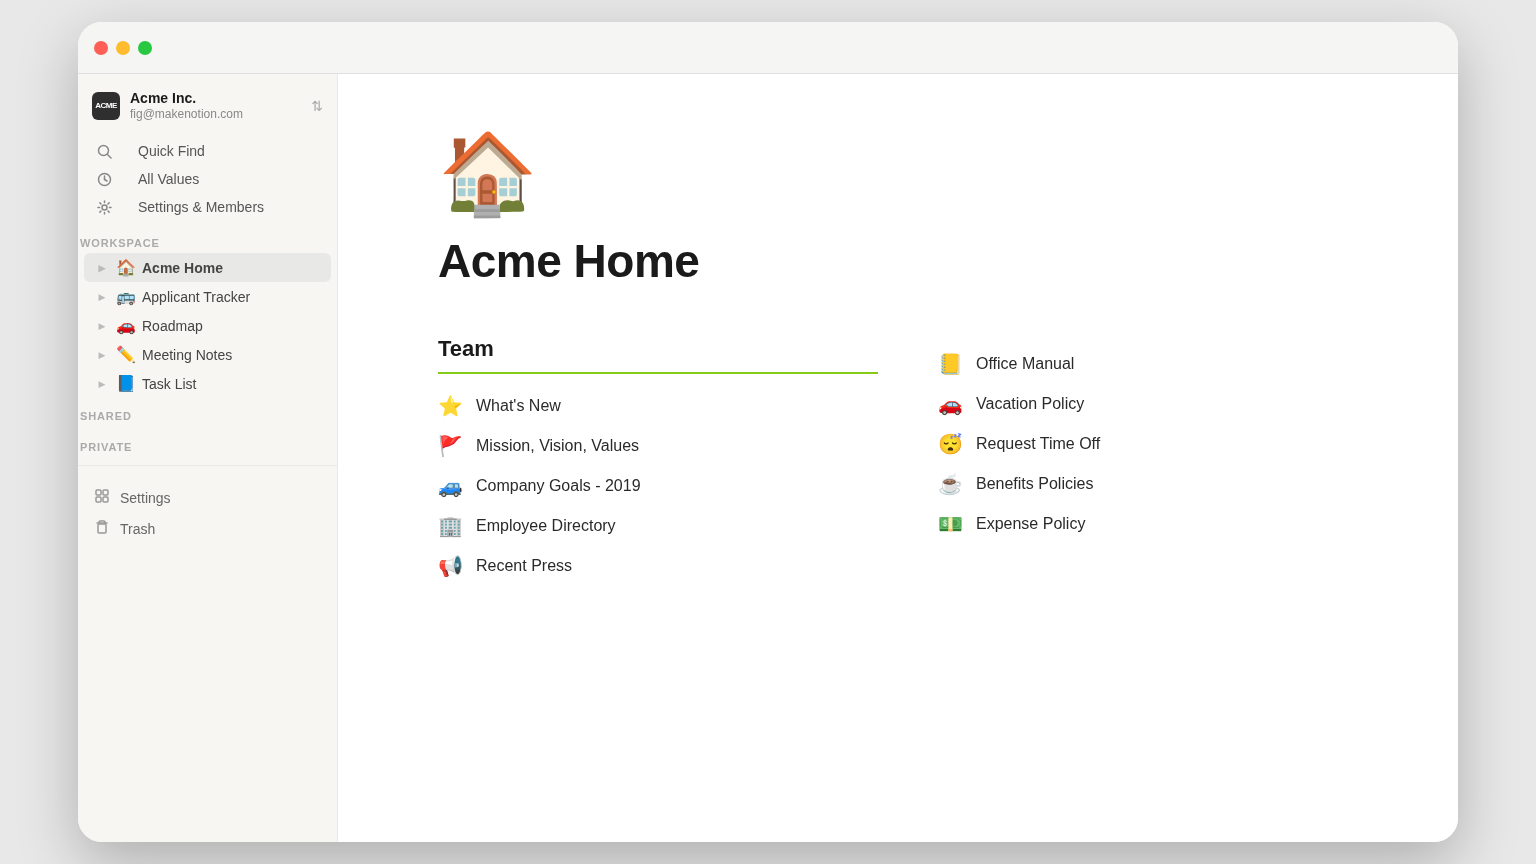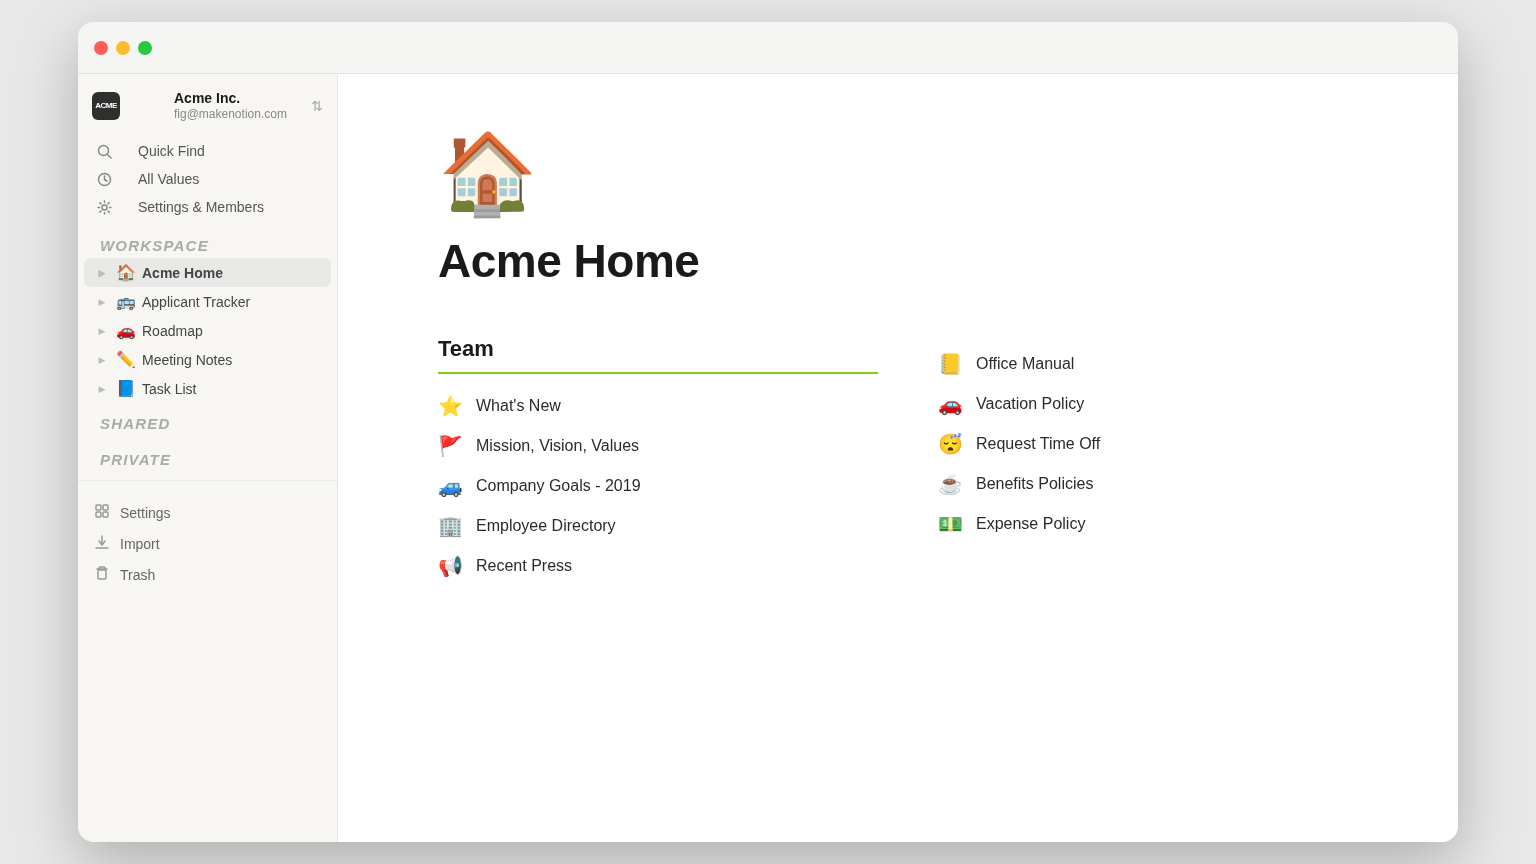--- a/index.html
+++ b/index.html
@@ -11,21 +11,21 @@
       align-items: center;
       justify-content: center;
       min-height: 100vh;
       padding: 20px;
     }
 
     .window {
       width: 1380px;
       height: 820px;
       background: #ffffff;
-      border-radius: 16px;
+      border-radius: 24px;
       box-shadow: 0 20px 60px rgba(0,0,0,0.25);
       display: flex;
       flex-direction: column;
       overflow: hidden;
     }
 
     .titlebar {
       background: #f5f5f4;
       height: 52px;
       display: flex;
@@ -92,21 +92,20 @@
       color: white;
       font-size: 8px;
       font-weight: 700;
       letter-spacing: -0.5px;
       flex-shrink: 0;
     }
 
     .workspace-text {
       display: flex;
       flex-direction: column;
-      margin-left: 44px;
     }
 
     .workspace-name {
       font-size: 14px;
       font-weight: 600;
       color: #1a1a1a;
       line-height: 1.2;
     }
 
     .workspace-email {
@@ -140,27 +139,26 @@
     .action-icon {
       font-size: 15px;
       color: #888;
       width: 20px;
       display: flex;
       align-items: center;
       justify-content: center;
     }
 
     .section-label {
-      font-size: 15px;
+      font-size: 11px;
       font-weight: 600;
       color: #aaa;
       letter-spacing: 0.08em;
       text-transform: uppercase;
-      padding: 8px 22px 4px;
-      font-style: italic;
+      padding: 8px 2px 4px;
     }
 
     .nav-item {
       display: flex;
       align-items: center;
       gap: 6px;
       padding: 5px 8px 5px 10px;
       border-radius: 6px;
       cursor: pointer;
       color: #444;
@@ -396,30 +394,20 @@
               <rect x="9" y="2" width="5" height="5" rx="1" stroke="#999" stroke-width="1.5"></rect>
               <rect x="2" y="9" width="5" height="5" rx="1" stroke="#999" stroke-width="1.5"></rect>
               <rect x="9" y="9" width="5" height="5" rx="1" stroke="#999" stroke-width="1.5"></rect>
             </svg>
           </span>
           <span>Settings</span>
         </div>
         <div class="bottom-item">
           <span class="bottom-icon">
             <svg width="16" height="16" viewBox="0 0 16 16" fill="none">
-              <line x1="8" y1="2" x2="8" y2="10" stroke="#999" stroke-width="1.5" stroke-linecap="round"></line>
-              <polyline points="5,7 8,11 11,7" stroke="#999" stroke-width="1.5" stroke-linecap="round" stroke-linejoin="round" fill="none"></polyline>
-              <line x1="2" y1="14" x2="14" y2="14" stroke="#999" stroke-width="1.5" stroke-linecap="round"></line>
-            </svg>
-          </span>
-          <span>Import</span>
-        </div>
-        <div class="bottom-item">
-          <span class="bottom-icon">
-            <svg width="16" height="16" viewBox="0 0 16 16" fill="none">
               <polyline points="3,4 13,4" stroke="#999" stroke-width="1.5" stroke-linecap="round"></polyline>
               <path d="M5 4V3a1 1 0 011-1h4a1 1 0 011 1v1" stroke="#999" stroke-width="1.5" stroke-linecap="round"></path>
               <rect x="4" y="5" width="8" height="9" rx="1" stroke="#999" stroke-width="1.5"></rect>
             </svg>
           </span>
           <span>Trash</span>
         </div>
       </div>
 
     </aside>

